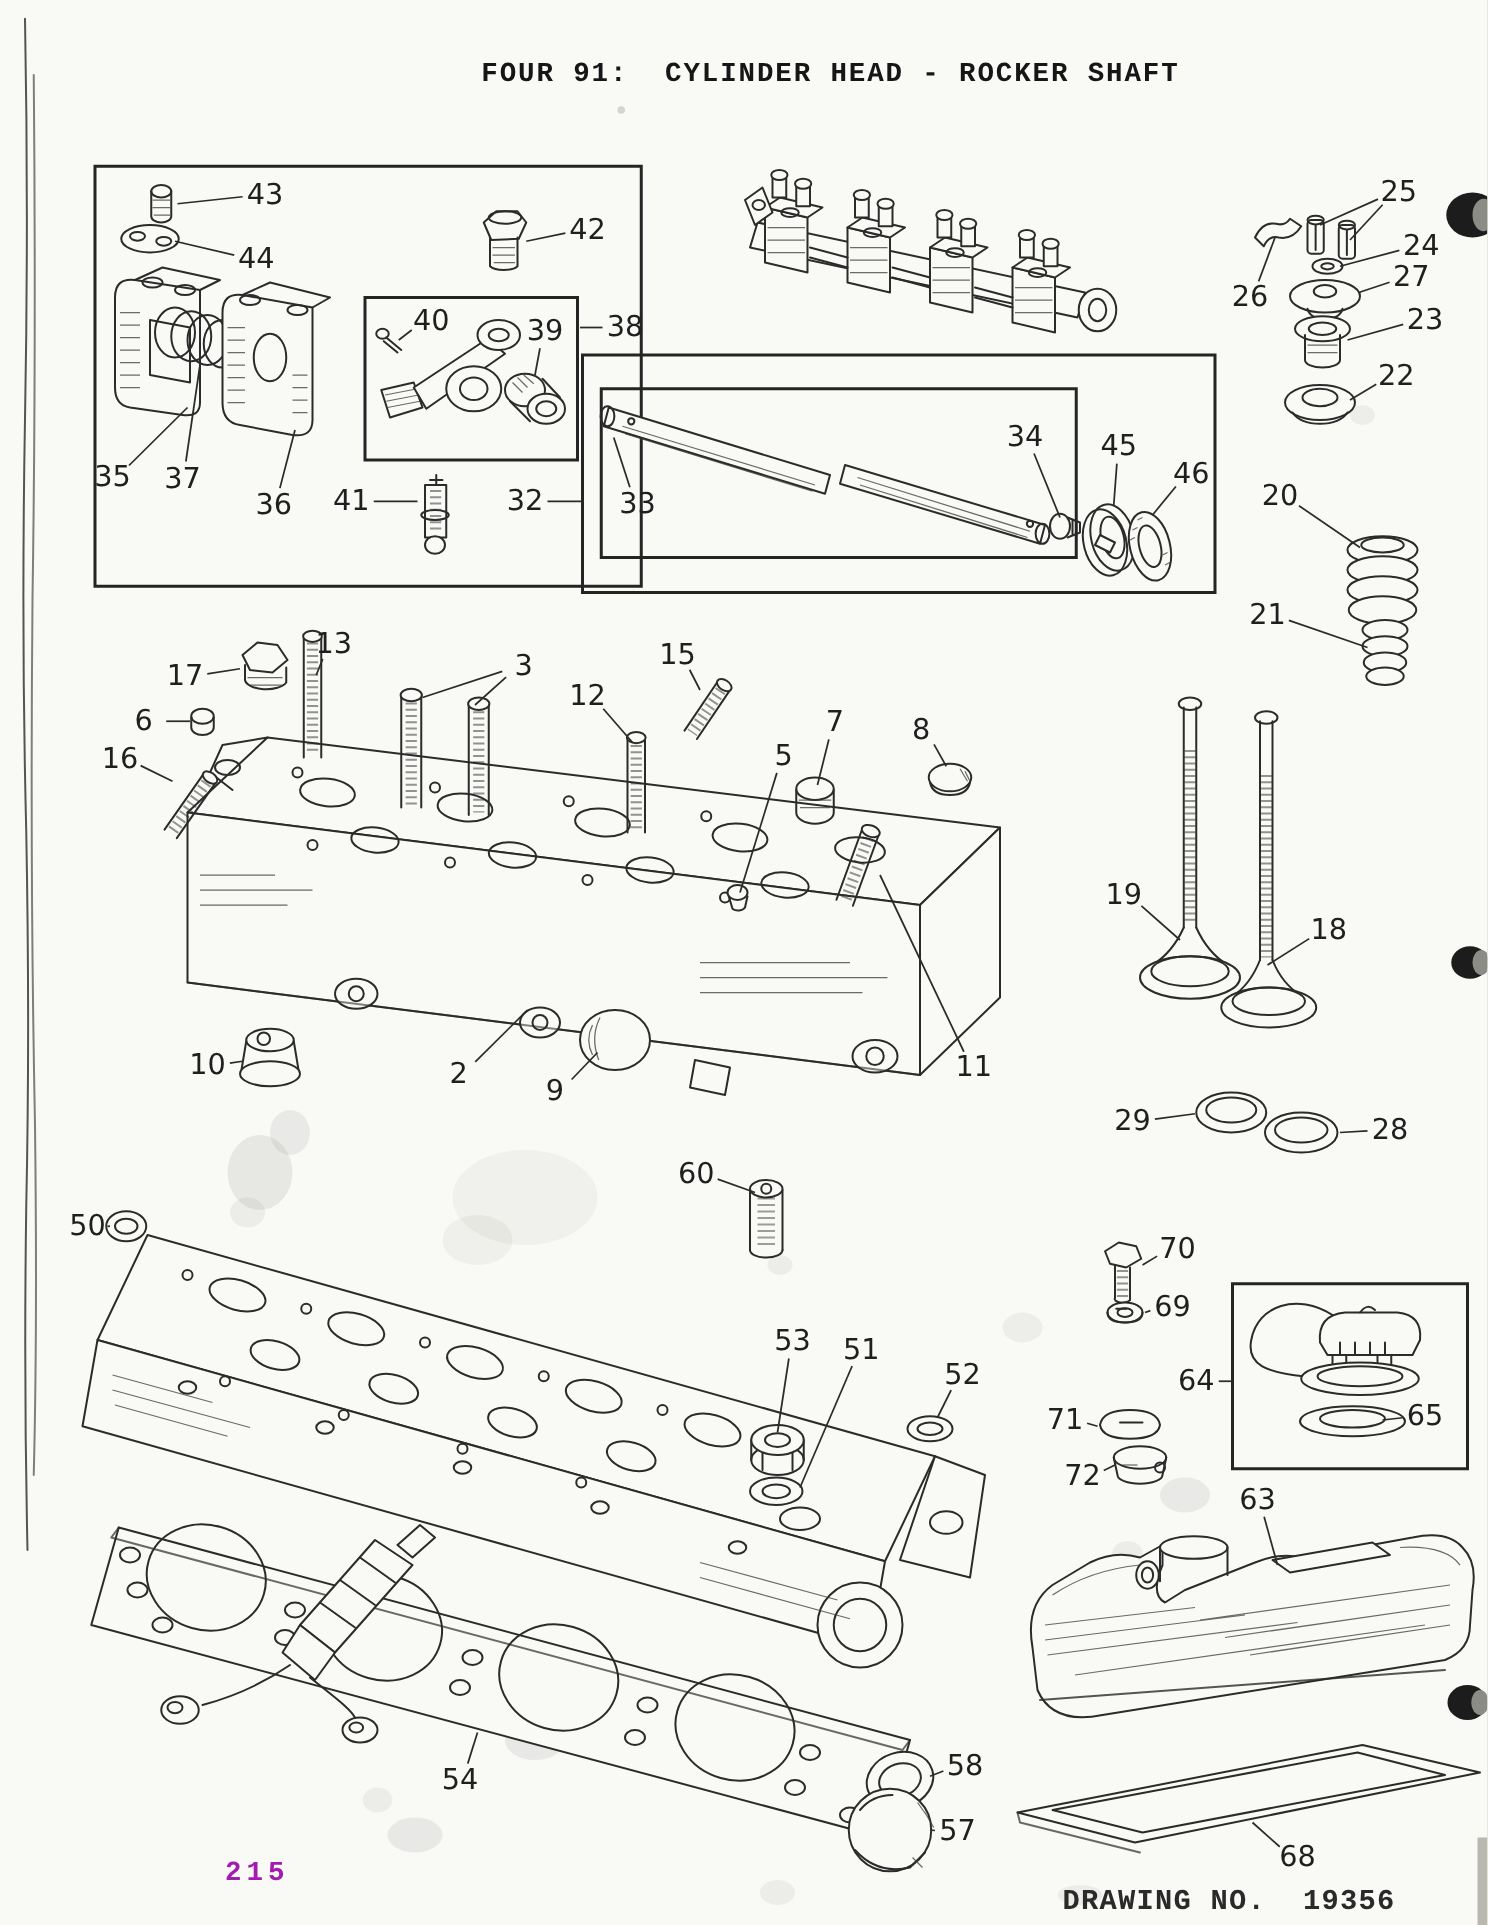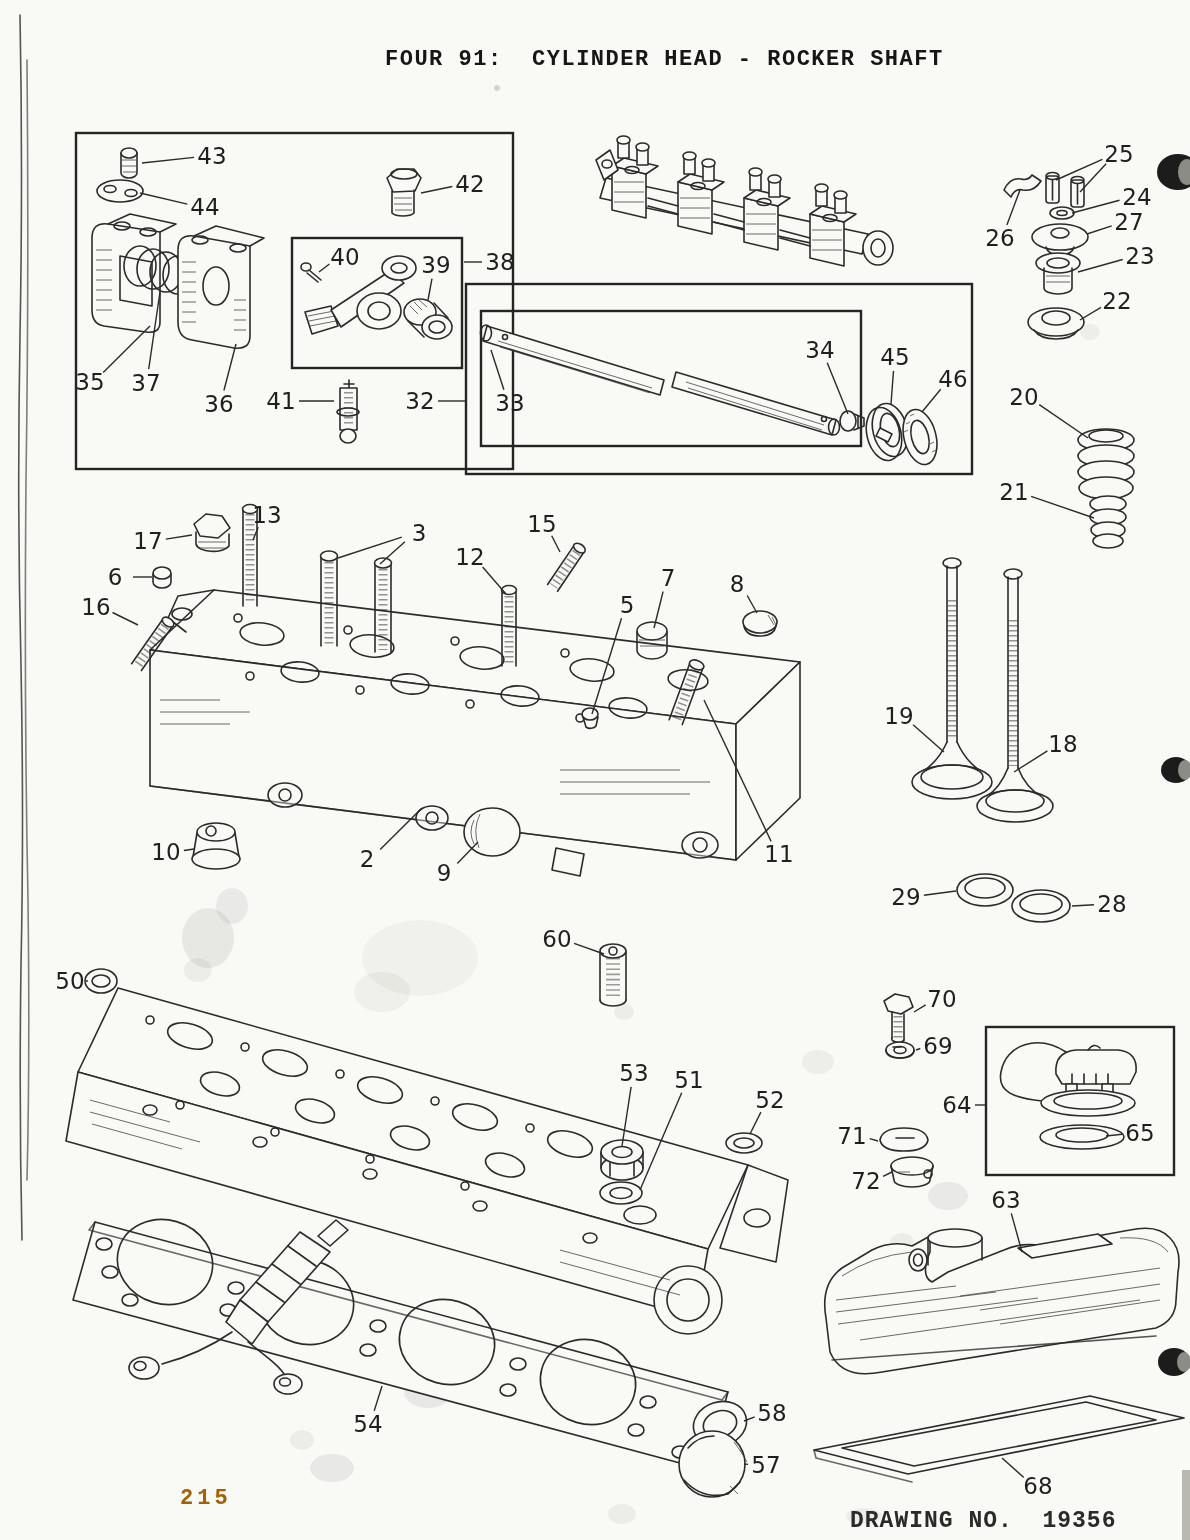--- a/index.html
+++ b/index.html
@@ -10,21 +10,21 @@
   }
   .title{
     position:absolute;left:385px;top:47px;width:520px;
     font-family:"Liberation Mono","DejaVu Sans Mono",monospace;
     font-size:22px;font-weight:bold;letter-spacing:1.5px;color:#161616;
     white-space:pre;
   }
   .pageno{
     position:absolute;left:180px;top:1486px;
     font-family:"Liberation Mono","DejaVu Sans Mono",monospace;
-    font-size:22px;font-weight:bold;letter-spacing:4px;color:#a16207;
+    font-size:22px;font-weight:bold;letter-spacing:4px;color:#a21caf;
   }
   .drawno{
     position:absolute;left:850px;top:1508px;
     font-family:"Liberation Mono","DejaVu Sans Mono",monospace;
     font-size:23px;font-weight:bold;letter-spacing:1px;color:#2a2a2a;
     white-space:pre;
   }
   svg.art{position:absolute;left:0;top:0;}
   .ln{fill:none;stroke:#2b2b2b;stroke-width:1.6;stroke-linecap:round;stroke-linejoin:round;}
   .lnf{fill:#f9f9f6;stroke:#2b2b2b;stroke-width:1.6;stroke-linejoin:round;}

